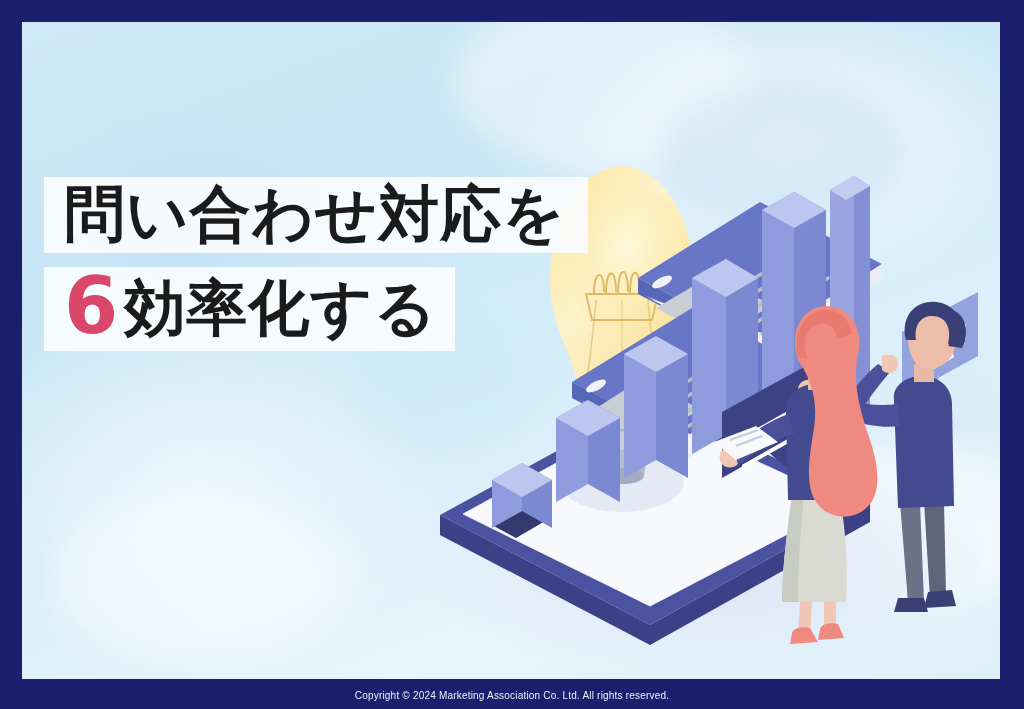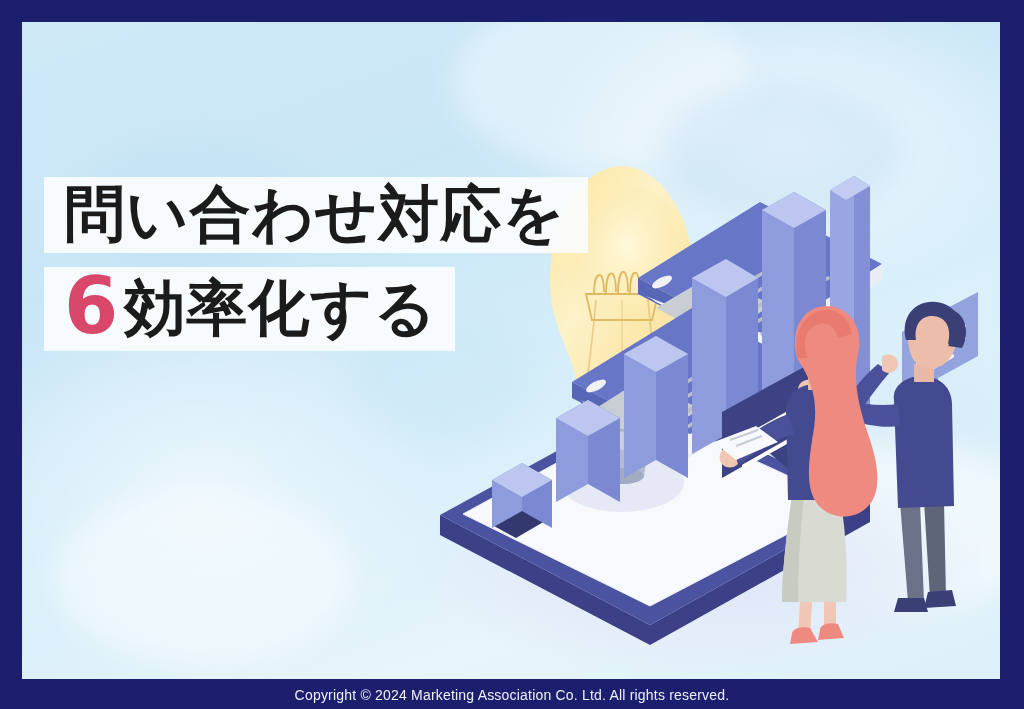--- a/index.html
+++ b/index.html
@@ -71,21 +71,21 @@
   }
 
   
   .illus{position:absolute;left:400px;top:150px;width:600px;height:520px;}
   .illus svg{display:block;}
 
   
   .footer{
     position:absolute;left:0;top:681px;width:1024px;height:28px;
     display:flex;align-items:center;justify-content:center;
-    color:#eef0fb;font-size:14px;letter-spacing:.2px;
+    color:#eef0fb;font-size:10px;letter-spacing:.2px;
   }
 </style>
 </head>
 <body>
 
 <div class="canvas">
 
   <div class="panel">
     <div class="cloud c1"></div>
     <div class="cloud c2"></div>

